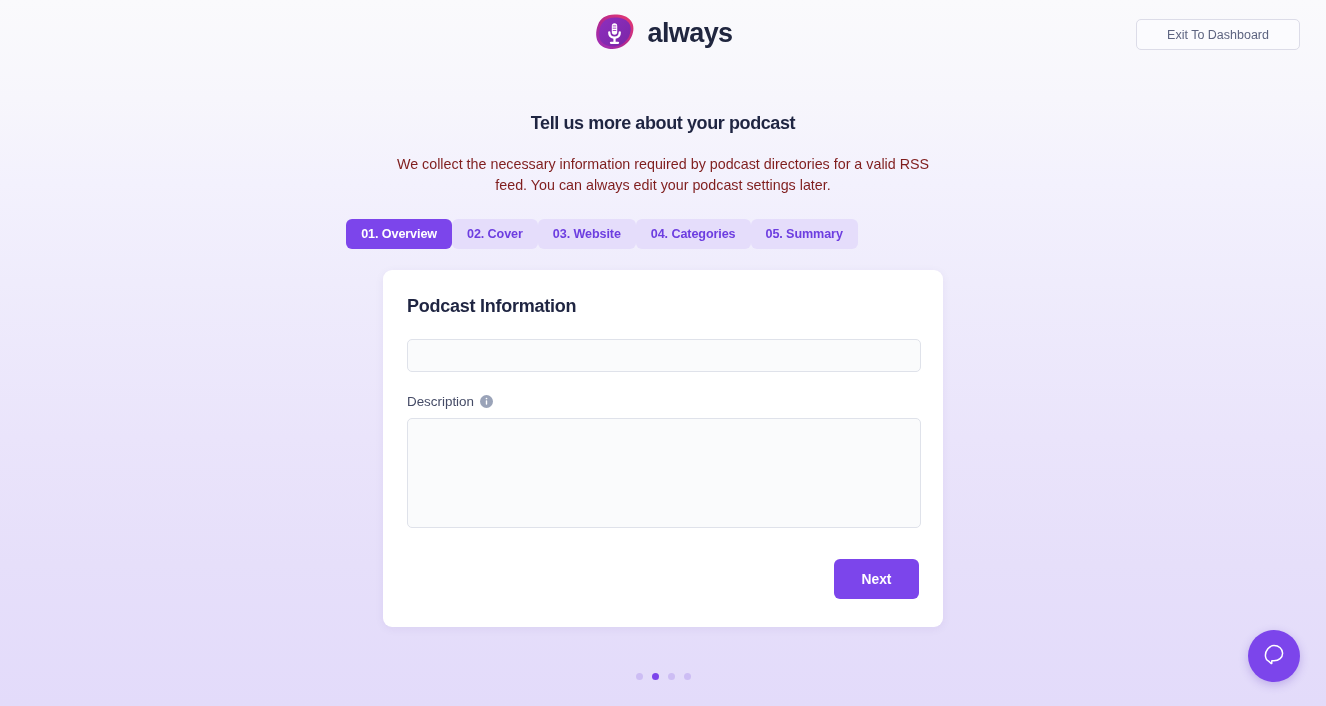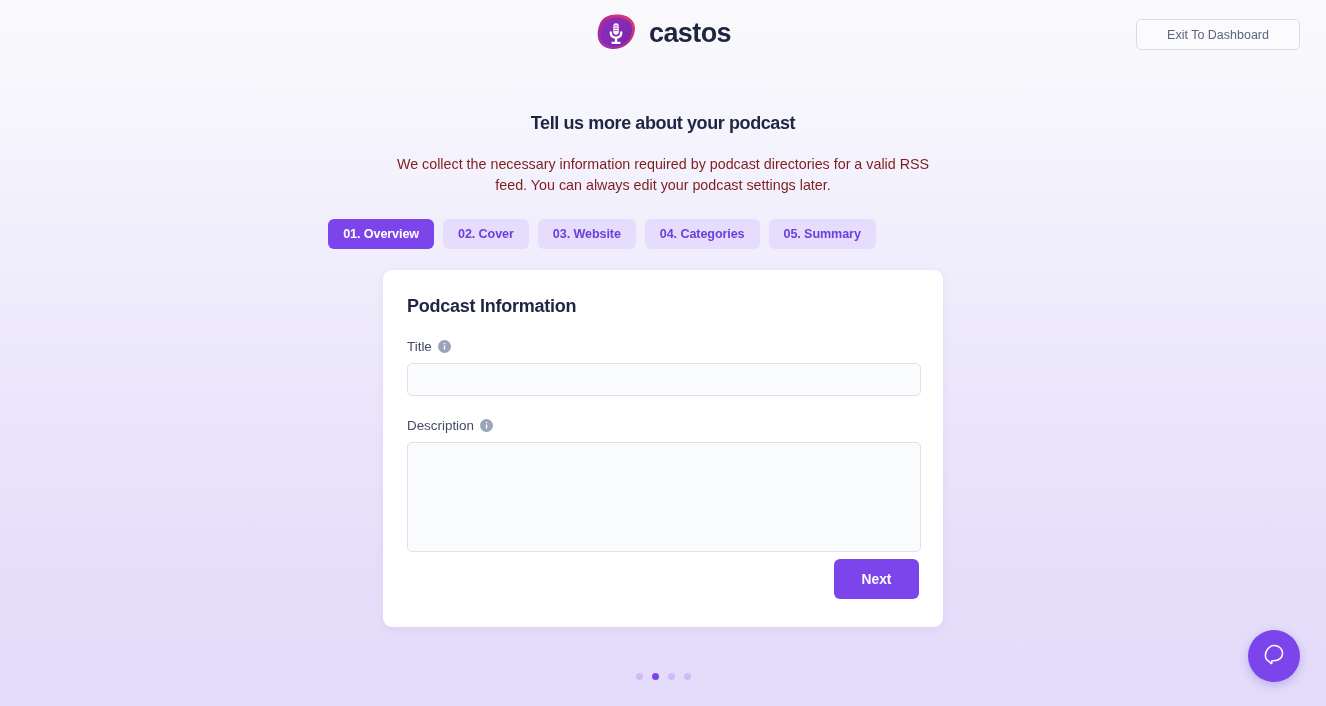--- a/index.html
+++ b/index.html
@@ -102,21 +102,20 @@
   }
 
   
   .steps {
     position: absolute;
     top: 219px;
     left: 0;
     width: 1204px;
     display: flex;
     justify-content: center;
-    gap: 9px;
   }
 
   .step {
     height: 30px;
     padding: 0 15px;
     display: flex;
     align-items: center;
     justify-content: center;
     border-radius: 6px;
     font-size: 12.6px;
@@ -280,21 +279,21 @@
           <rect x="18.3" y="10.2" width="5.4" height="11.6" rx="2.7"></rect>
           <path d="M14.6 19.4a1.15 1.15 0 0 1 2.3 0 4.1 4.1 0 0 0 8.2 0 1.15 1.15 0 0 1 2.3 0 6.42 6.42 0 0 1-5.27 6.31v3.05h2.44a1.1 1.1 0 0 1 0 2.2h-7.14a1.1 1.1 0 0 1 0-2.2h2.44v-3.05A6.42 6.42 0 0 1 14.6 19.4z"></path>
         </g>
         <g stroke="#9b2fbe" stroke-width="0.85" stroke-linecap="round">
           <line x1="19.6" y1="12.9" x2="22.4" y2="12.9"></line>
           <line x1="19.6" y1="15.2" x2="22.4" y2="15.2"></line>
           <line x1="19.6" y1="17.5" x2="22.4" y2="17.5"></line>
         </g>
       </svg>
     </span>
-    <span class="brand-name">castos</span>
+    <span class="brand-name">always</span>
   </div>
 
   <button class="exit-btn">Exit To Dashboard</button>
 </div>
 
 <div class="intro">
   <h1 class="page-title">Tell us more about your podcast</h1>
   <p class="page-sub">We collect the necessary information required by podcast directories for a valid RSS feed. You can always edit your podcast settings later.</p>
 </div>
 
@@ -304,30 +303,20 @@
   <div class="step">03. Website</div>
   <div class="step">04. Categories</div>
   <div class="step">05. Summary</div>
 </div>
 
 <div class="card">
 
   <div class="card-title">Podcast Information</div>
 
   <div class="field">
-    <div class="field-label">
-      <span>Title</span>
-      <span class="info-icon">
-        <svg width="13" height="13" viewBox="0 0 13 13" xmlns="http://www.w3.org/2000/svg">
-          <circle cx="6.5" cy="6.5" r="6.5" fill="#9aa3b8"></circle>
-          <rect x="5.8" y="5.3" width="1.4" height="4.4" rx="0.6" fill="#ffffff"></rect>
-          <circle cx="6.5" cy="3.5" r="0.85" fill="#ffffff"></circle>
-        </svg>
-      </span>
-    </div>
     <input class="text-input" type="text" value="" style="">
   </div>
 
   <div class="field">
     <div class="field-label">
       <span>Description</span>
       <span class="info-icon">
         <svg width="13" height="13" viewBox="0 0 13 13" xmlns="http://www.w3.org/2000/svg">
           <circle cx="6.5" cy="6.5" r="6.5" fill="#9aa3b8"></circle>
           <rect x="5.8" y="5.3" width="1.4" height="4.4" rx="0.6" fill="#ffffff"></rect>

